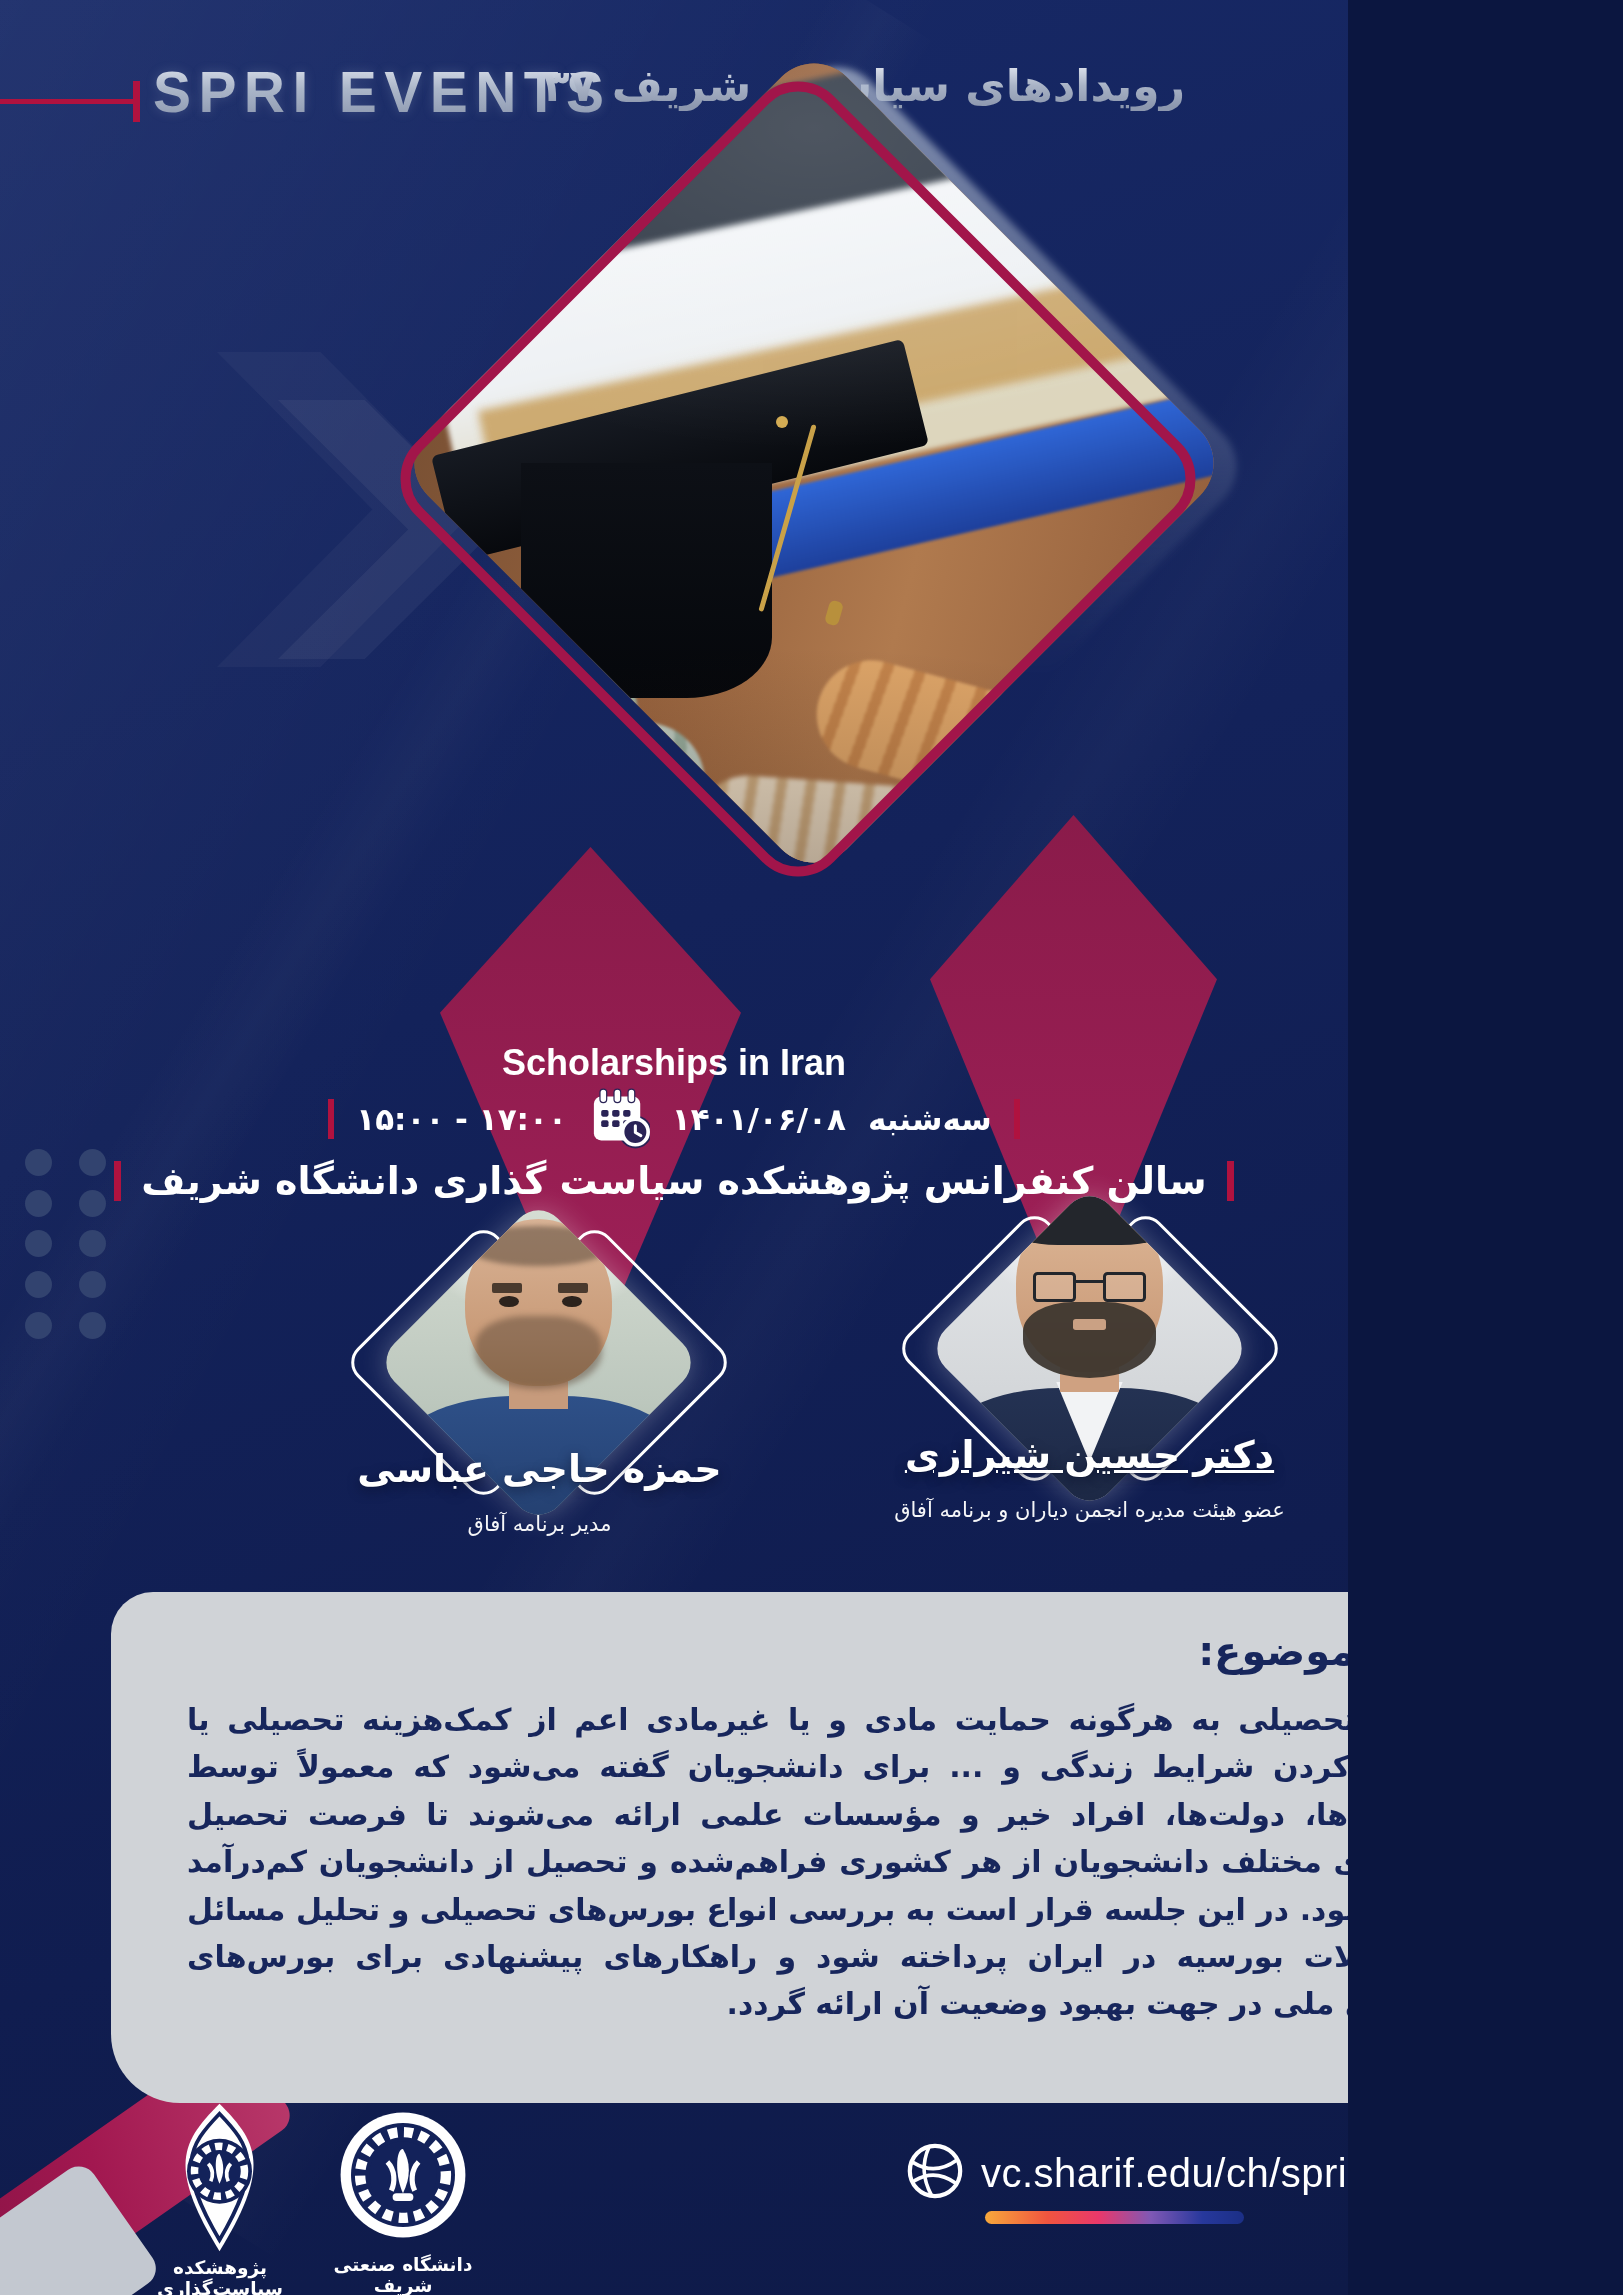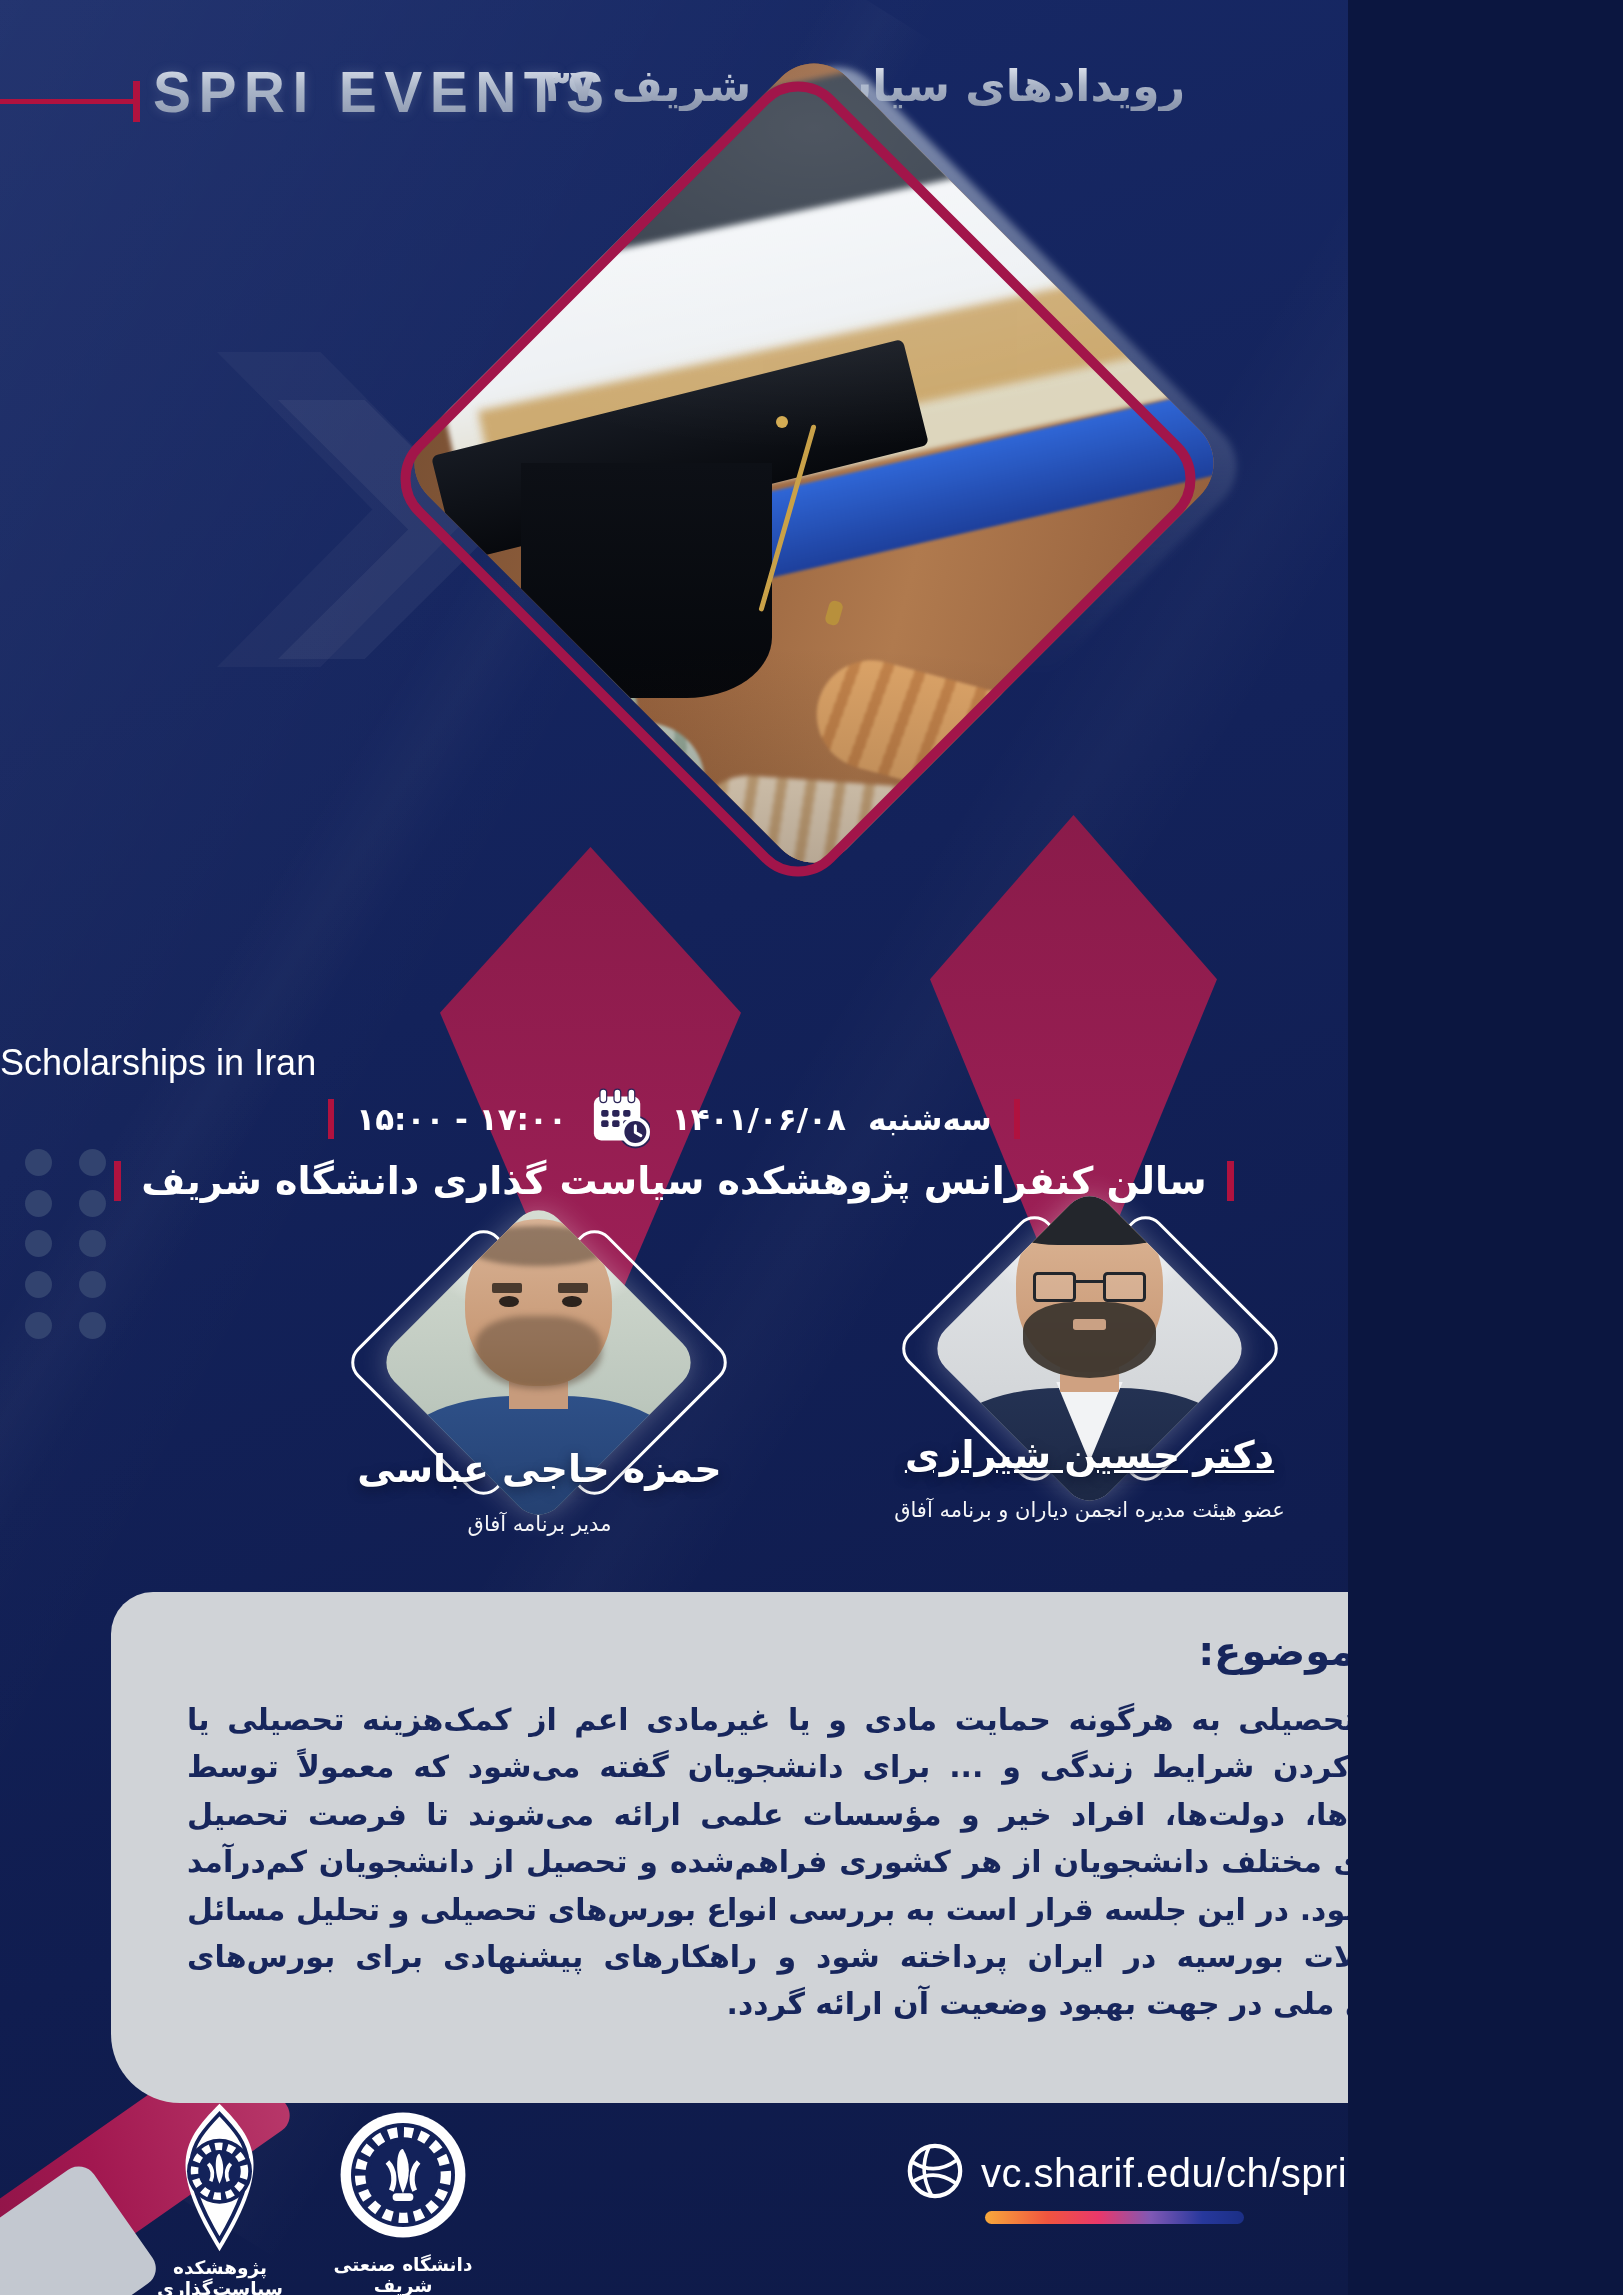--- a/index.html
+++ b/index.html
@@ -60,22 +60,22 @@
   .kite{position:absolute;clip-path:polygon(50% 0,100% 32%,50% 100%,0 32%);
     background:linear-gradient(180deg,#8e1c4c 0%,#99205а 60%,#a12059 100%);}
   .kite-a{background:linear-gradient(180deg,#8a1b4a,#a02058);}
   
   .title-fa{
     position:absolute;left:0;right:0;top:937px;text-align:center;direction:rtl;
     font-size:70px;font-weight:700;color:#ffffff;
     text-shadow:-4.6px 6.5px 0 #6e0f3b, -4.6px 6.5px 12px rgba(110,15,59,.55);
   }
   .title-en{
-    position:absolute;left:0;right:0;top:1042px;text-align:left;
-    font-family:"Liberation Sans",sans-serif;font-size:36px;font-weight:400;color:#fff;letter-spacing:0px;
+    position:absolute;left:0;right:0;top:1042px;text-align:center;
+    font-family:"Liberation Sans",sans-serif;font-size:36px;font-weight:700;color:#fff;letter-spacing:0px;
   }
   
   .sched-row{
     position:absolute;left:0;right:0;display:flex;direction:rtl;
     justify-content:center;align-items:center;color:#fff;font-weight:700;
   }
   .sched-bar{width:6.5px;height:40px;background:var(--rule);flex:0 0 auto;}
   .sched-text{font-size:31px;white-space:nowrap;}
   .venue-text{font-size:38px;white-space:nowrap;}
   

